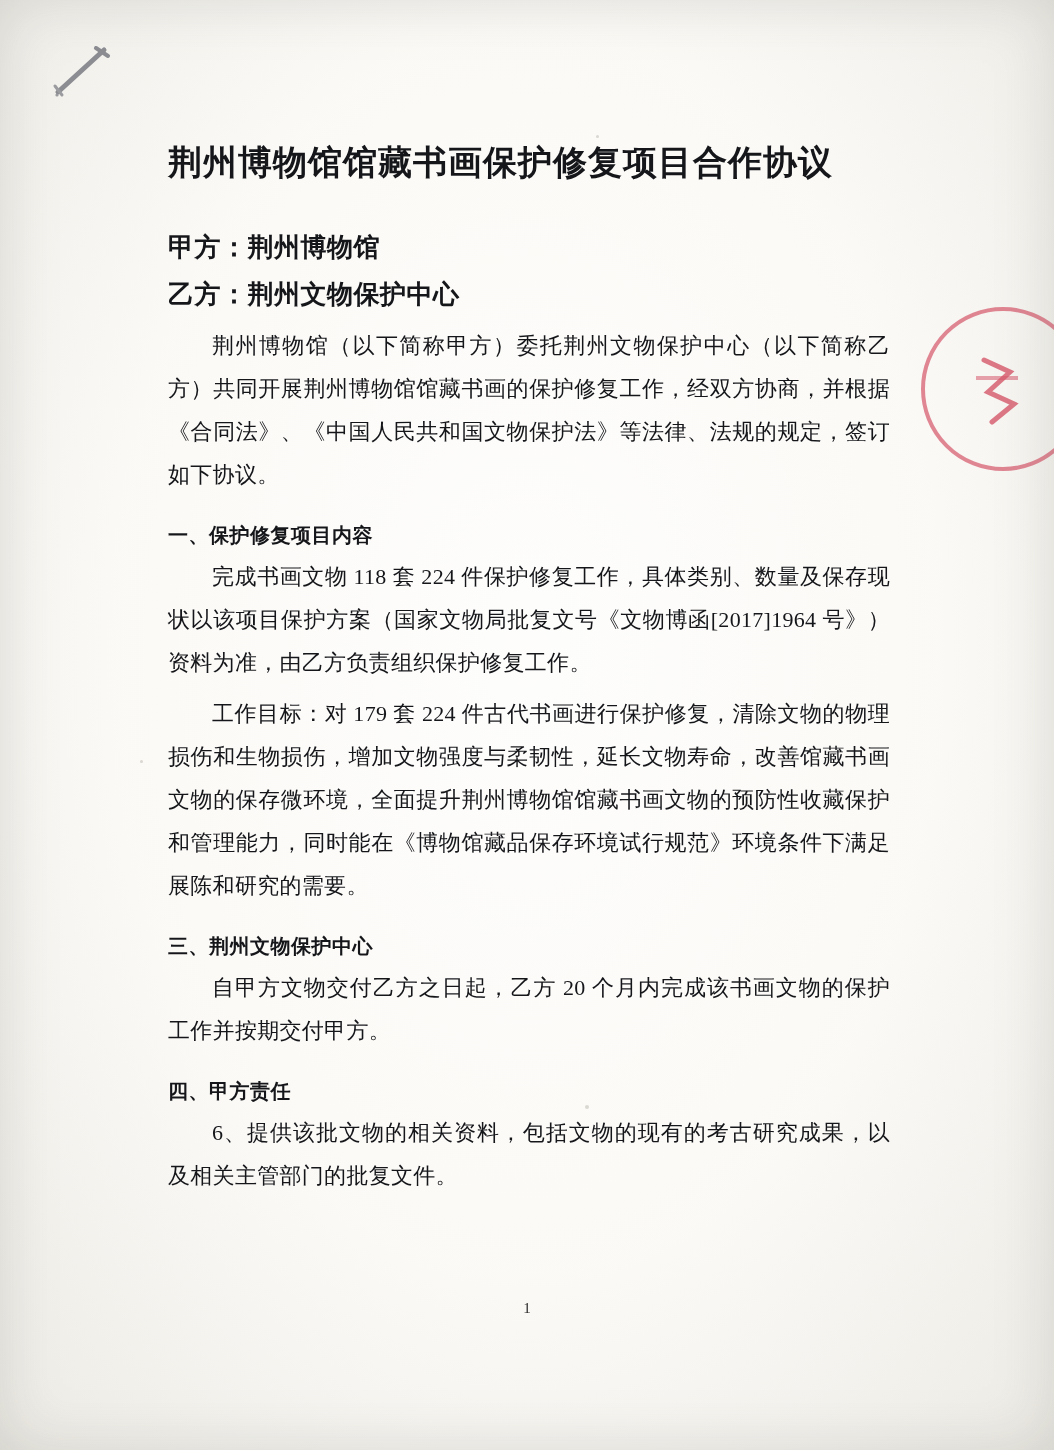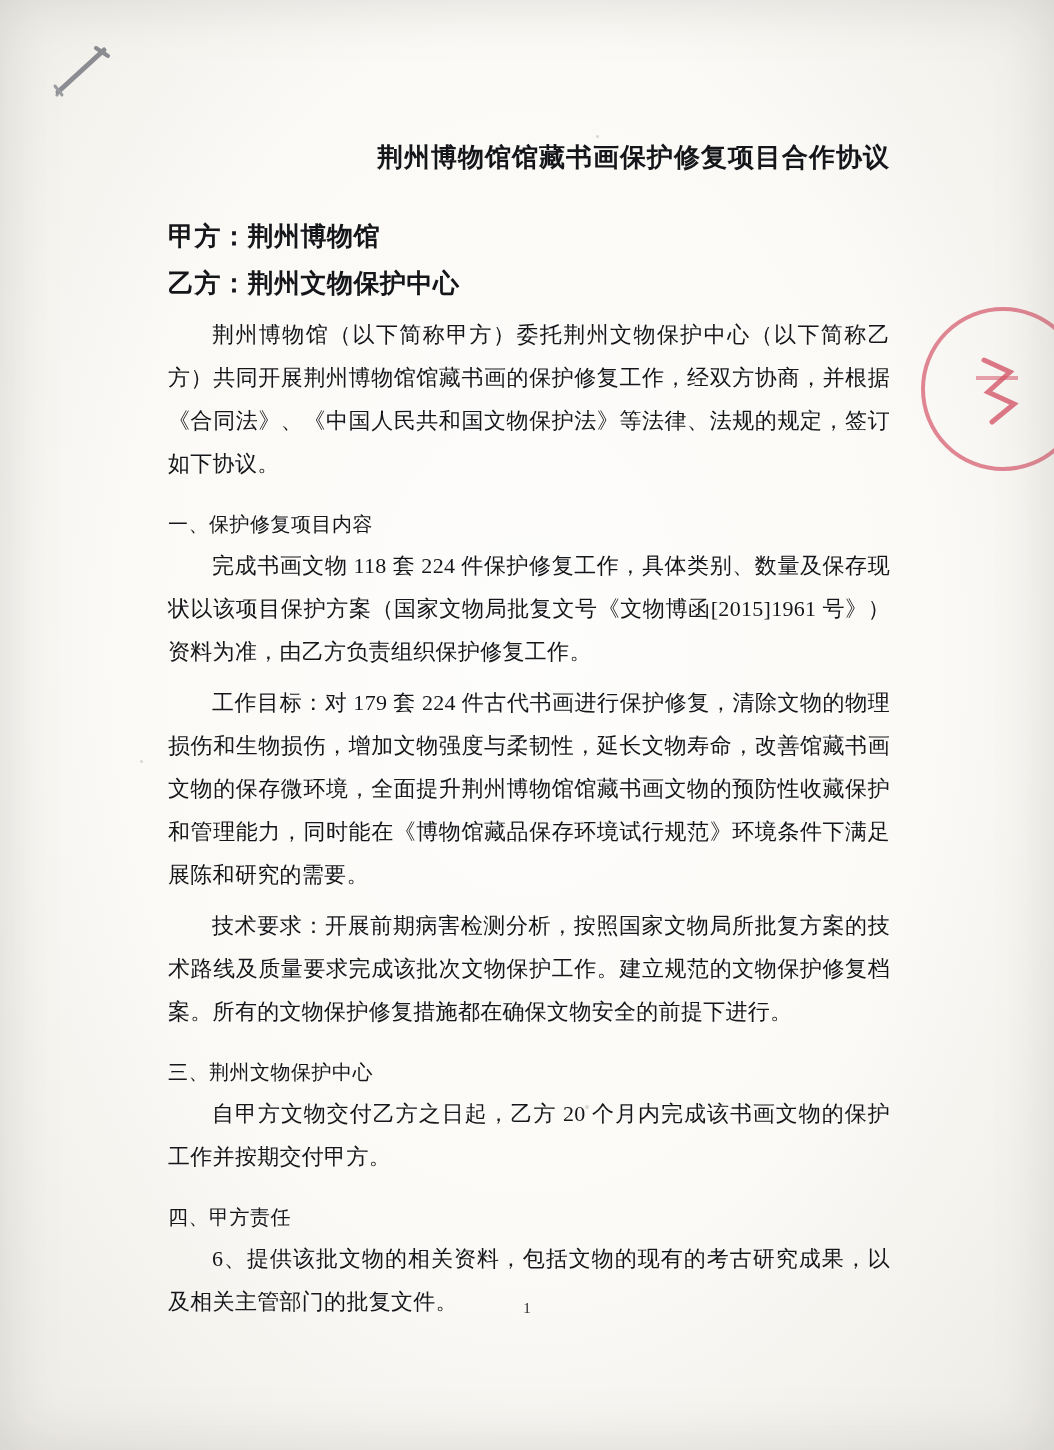--- a/index.html
+++ b/index.html
@@ -31,22 +31,22 @@
     box-shadow: inset 0 0 60px rgba(120,118,110,0.22);
     pointer-events: none;
   }
   .content {
     position: absolute;
     left: 168px;
     top: 140px;
     width: 722px;
   }
   .doc-title {
-    text-align: right;
-    font-size: 26px;
+    text-align: left;
+    font-size: 34px;
     font-weight: bold;
     letter-spacing: 1px;
     margin: 0 0 44px 0;
     font-family: "Liberation Sans", "DejaVu Sans", sans-serif;
   }
   .party-line {
     font-size: 26px;
     font-weight: bold;
     margin: 0 0 12px 0;
     letter-spacing: 0.5px;
@@ -57,21 +57,21 @@
     font-size: 22px;
     line-height: 43px;
     margin: 0 0 8px 0;
     text-align: justify;
     text-justify: inter-ideograph;
     text-indent: 2em;
     letter-spacing: 0.3px;
   }
   h2.section {
     font-size: 20px;
-    font-weight: normal;
+    font-weight: bold;
     margin: 26px 0 6px 0;
     letter-spacing: 0.5px;
     font-family: "Liberation Sans", "DejaVu Sans", sans-serif;
   }
   .page-number {
     position: absolute;
     left: 0;
     right: 0;
     top: 1300px;
     text-align: center;
@@ -131,24 +131,23 @@
   <div class="content">
 
     <h1 class="doc-title">荆州博物馆馆藏书画保护修复项目合作协议</h1>
 
     <div class="party-line">甲方：荆州博物馆</div>
     <div class="party-line">乙方：荆州文物保护中心</div>
 
     <p class="body">荆州博物馆（以下简称甲方）委托荆州文物保护中心（以下简称乙方）共同开展荆州博物馆馆藏书画的保护修复工作，经双方协商，并根据《合同法》、《中国人民共和国文物保护法》等法律、法规的规定，签订如下协议。</p>
 
     <h2 class="section">一、保护修复项目内容</h2>
-    <p class="body">完成书画文物 118 套 224 件保护修复工作，具体类别、数量及保存现状以该项目保护方案（国家文物局批复文号《文物博函[2015]1961 号》）资料为准，由乙方负责组织保护修复工作。</p>
+    <p class="body">完成书画文物 118 套 224 件保护修复工作，具体类别、数量及保存现状以该项目保护方案（国家文物局批复文号《文物博函[2017]1964 号》）资料为准，由乙方负责组织保护修复工作。</p>
 
     <p class="body">工作目标：对 179 套 224 件古代书画进行保护修复，清除文物的物理损伤和生物损伤，增加文物强度与柔韧性，延长文物寿命，改善馆藏书画文物的保存微环境，全面提升荆州博物馆馆藏书画文物的预防性收藏保护和管理能力，同时能在《博物馆藏品保存环境试行规范》环境条件下满足展陈和研究的需要。</p>
-    <p class="body">技术要求：开展前期病害检测分析，按照国家文物局所批复方案的技术路线及质量要求完成该批次文物保护工作。建立规范的文物保护修复档案。所有的文物保护修复措施都在确保文物安全的前提下进行。</p>
 
     <h2 class="section">三、荆州文物保护中心</h2>
     <p class="body">自甲方文物交付乙方之日起，乙方 20 个月内完成该书画文物的保护工作并按期交付甲方。</p>
 
     <h2 class="section">四、甲方责任</h2>
     <p class="body">6、提供该批文物的相关资料，包括文物的现有的考古研究成果，以及相关主管部门的批复文件。</p>
 
   </div>
 
   <div class="page-number">1</div>

